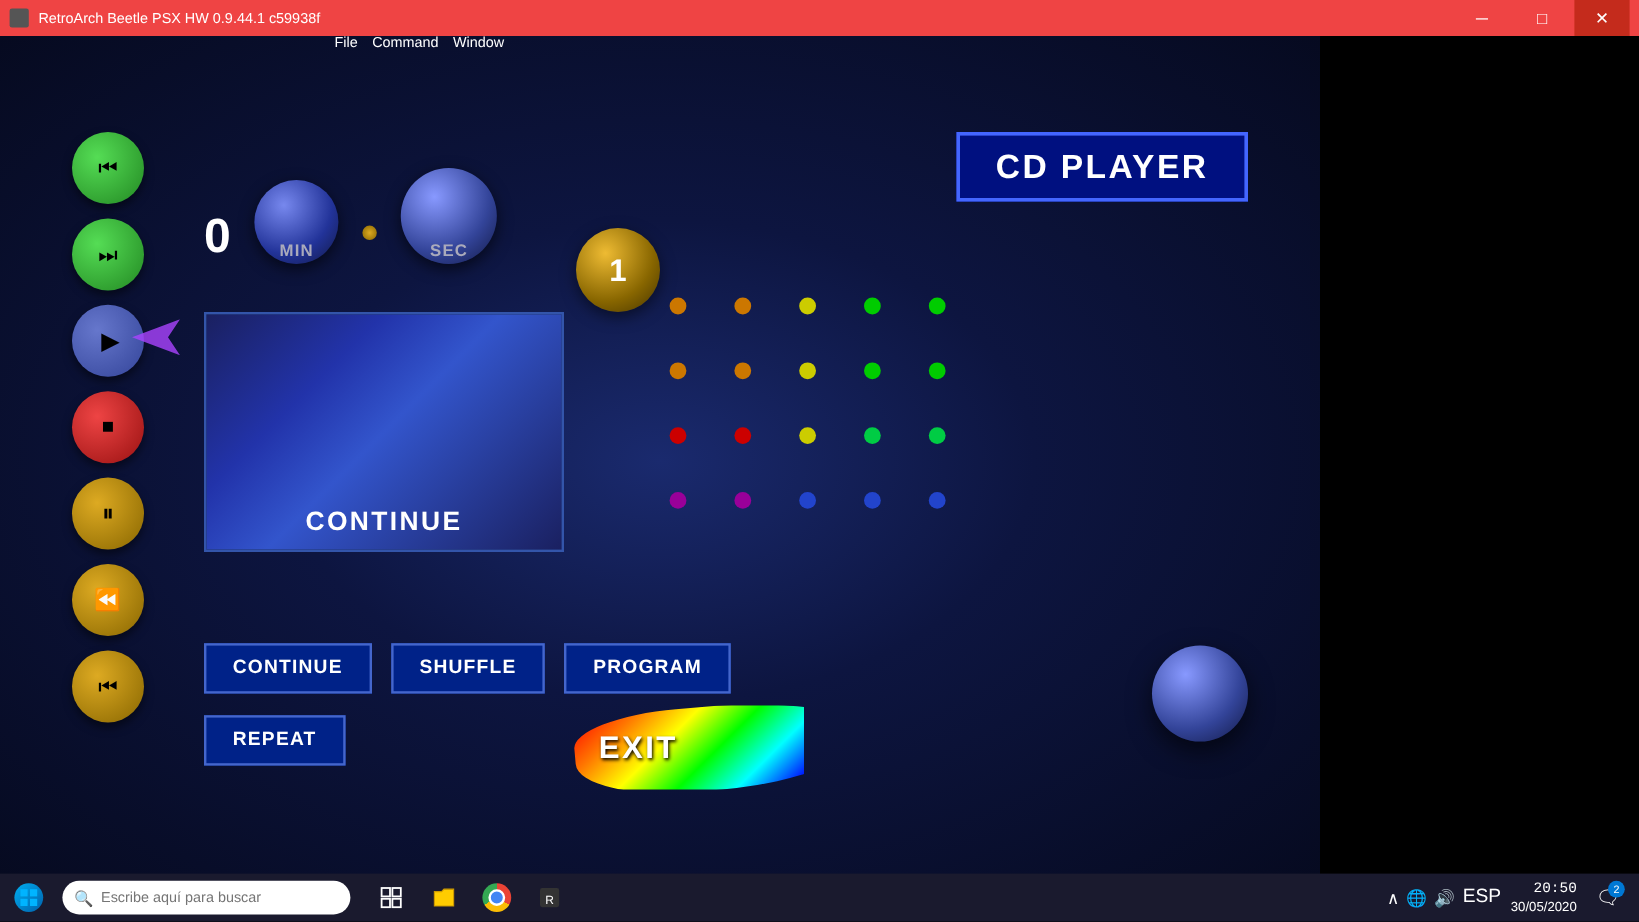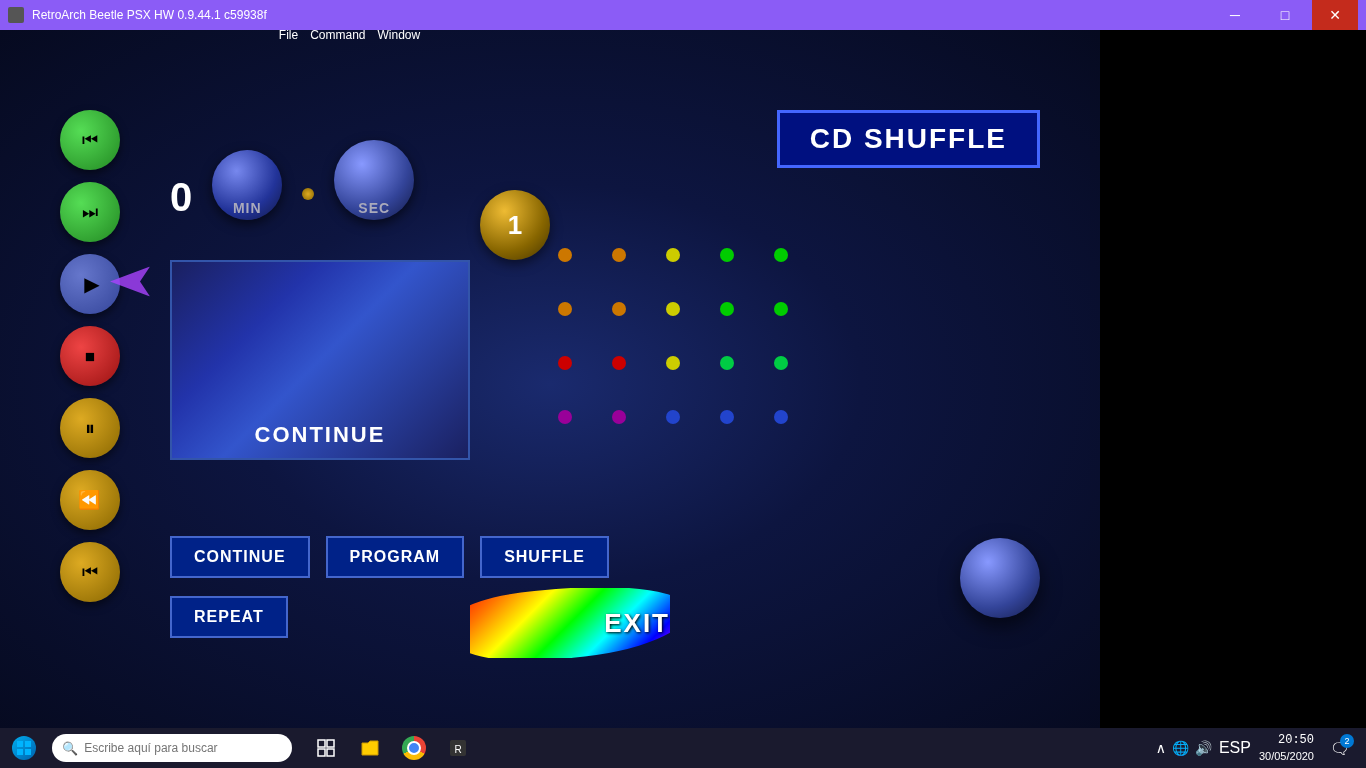--- a/index.html
+++ b/index.html
@@ -2,21 +2,21 @@
 <html><head>
   <meta charset="utf-8">
   <style>
     * { margin: 0; padding: 0; box-sizing: border-box; }
     body { width: 1366px; height: 768px; background: #000; font-family: 'Segoe UI', Arial, sans-serif; overflow: hidden; user-select: none; }
 
     
     .titlebar {
       width: 100%;
       height: 30px;
-      background: #8b5cf6;
+      background: #ef4444;
       display: flex;
       align-items: center;
       justify-content: space-between;
       padding: 0 8px;
       position: absolute;
       top: 0;
       left: 0;
       z-index: 100;
     }
     .titlebar-left {
@@ -251,21 +251,21 @@
     
     .exit-btn {
       position: absolute;
       bottom: 80px;
       left: 470px;
       width: 200px;
       height: 70px;
       cursor: pointer;
       display: flex;
       align-items: center;
-      justify-content: flex-end;
+      justify-content: flex-start;
       overflow: hidden;
       padding-left: 29px;
     }
     .exit-splat {
       position: absolute;
       width: 200px;
       height: 70px;
       border-radius: 40% 60% 55% 45% / 40% 50% 60% 50%;
       background: linear-gradient(135deg, #ff0000, #ff7700, #ffff00, #00ff00, #00ffff, #0000ff, #ff00ff);
       transform: rotate(-5deg) scaleX(1.2);
@@ -430,21 +430,21 @@
   </div>
   <div class="titlebar-controls">
     <div class="titlebar-btn">─</div>
     <div class="titlebar-btn">□</div>
     <div class="titlebar-btn">✕</div>
   </div>
 </div>
 
 <div class="game-area">
 
-  <div class="cd-player-title">CD SHUFFLE</div>
+  <div class="cd-player-title">CD PLAYER</div>
 
   <div class="controls-col">
 
     <div class="ctrl-btn ctrl-btn-green">
       <span style="color:#000; font-size:18px;">⏮</span>
     </div>
 
     <div class="ctrl-btn ctrl-btn-green">
       <span style="color:#000; font-size:18px;">⏭</span>
     </div>
@@ -522,22 +522,22 @@
     <div class="dot" style="background:#2244cc;"></div>
     <div class="dot" style="background:#2244cc;"></div>
   </div>
 
   <div class="display-screen">
     <span class="display-continue">CONTINUE</span>
   </div>
 
   <div class="bottom-buttons">
     <div class="menu-btn">CONTINUE</div>
+    <div class="menu-btn">SHUFFLE</div>
     <div class="menu-btn">PROGRAM</div>
-    <div class="menu-btn">SHUFFLE</div>
   </div>
 
   <div class="bottom-buttons2">
     <div class="menu-btn">REPEAT</div>
   </div>
 
   <div class="exit-btn">
     <div class="exit-splat"></div>
     <span class="exit-text">EXIT</span>
   </div>

